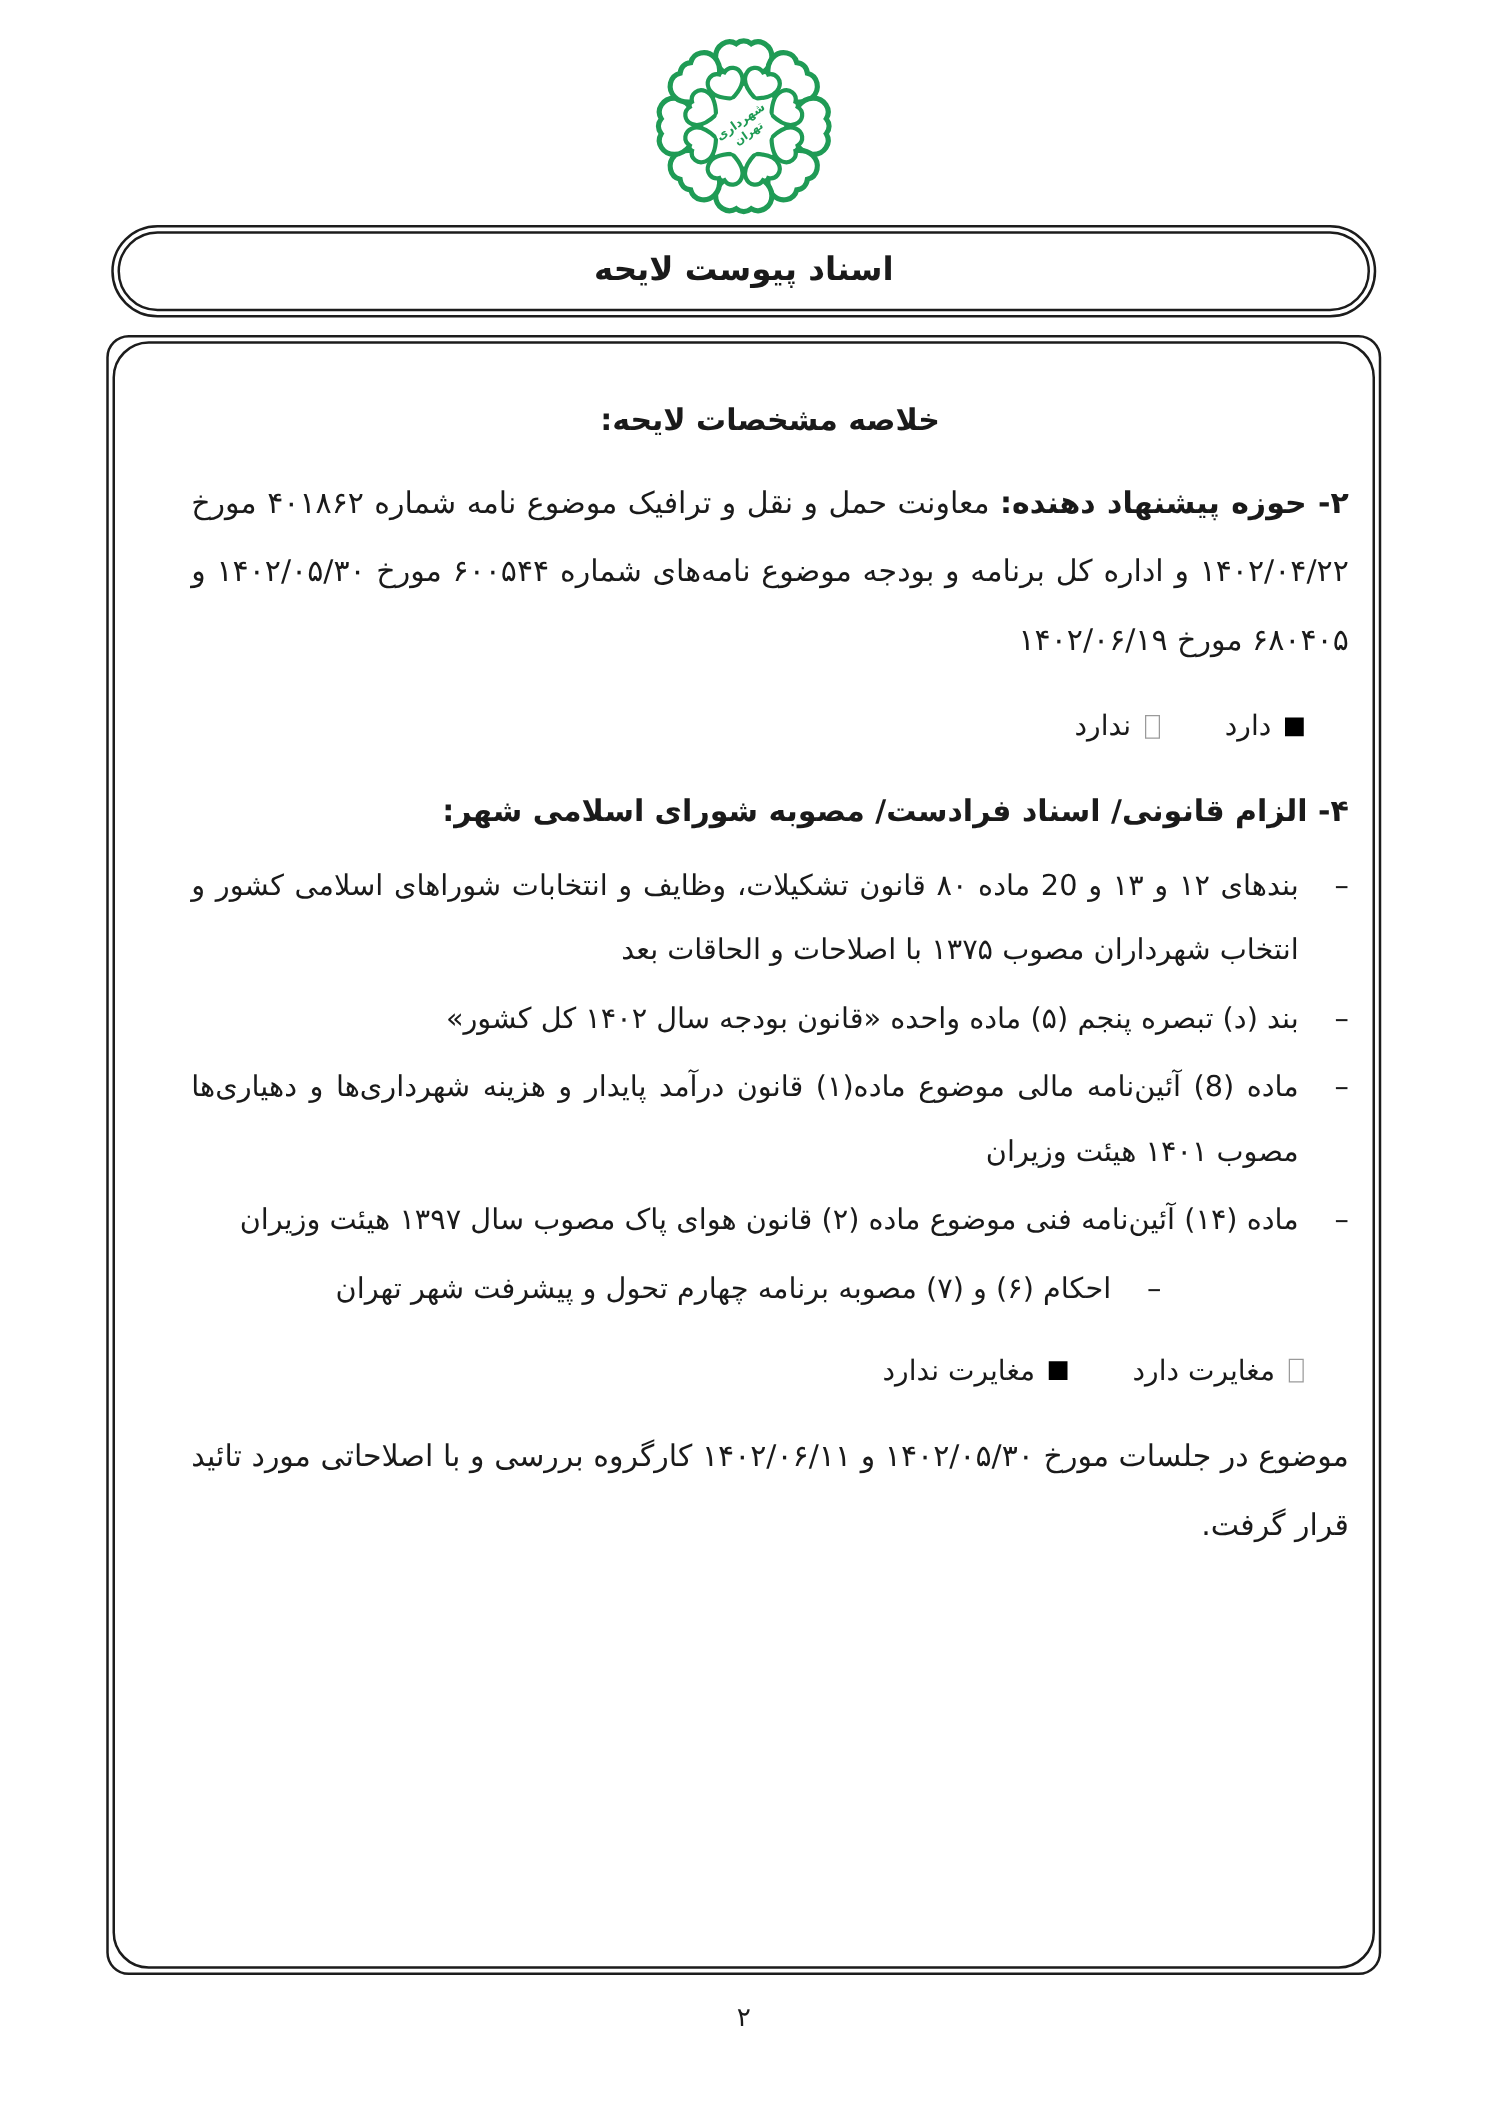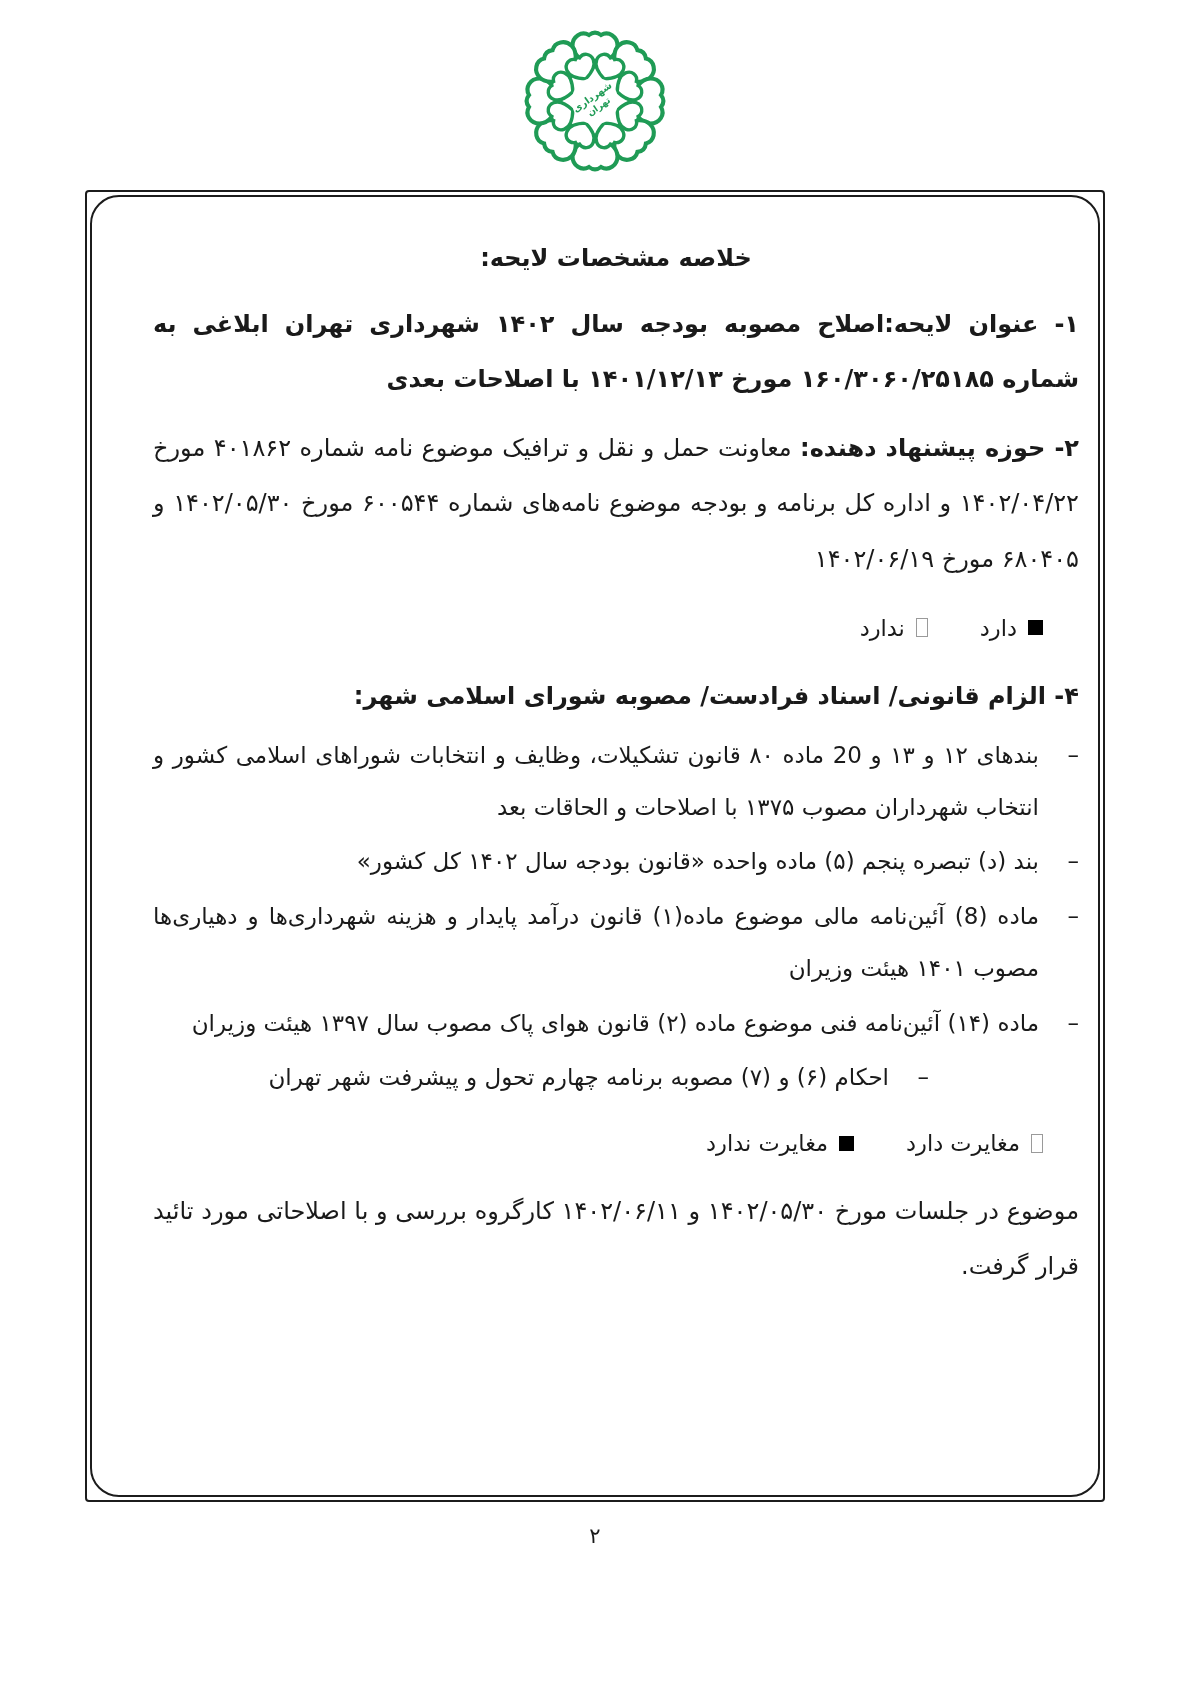--- a/index.html
+++ b/index.html
@@ -8,21 +8,21 @@
 
   .logo-wrap{width:160px;height:150px;margin:26px auto 4px;}
   .logo-wrap svg{display:block;width:100%;height:100%;}
 
   .title-box{width:1012px;height:74px;margin:0 auto;position:relative;
     border:2px solid #1c1c1c;border-radius:38px;box-sizing:border-box;}
   .title-box::before{content:"";position:absolute;inset:3px;border:2px solid #1c1c1c;border-radius:33px;pointer-events:none;}
   .doc-title{direction:rtl;text-align:center;font-weight:bold;font-size:26px;line-height:68px;}
 
   .main-box{width:1020px;height:1312px;margin:14px auto 0;position:relative;
-    border:2px solid #1c1c1c;border-radius:4px;box-sizing:border-box;overflow:hidden;}
+    border:2px solid #1c1c1c;border-radius:18px;box-sizing:border-box;overflow:hidden;}
   .main-box::before{content:"";position:absolute;inset:3px;border:2px solid #1c1c1c;border-radius:29px;pointer-events:none;}
 
   .content{direction:rtl;padding:40px 24px 0 66px;}
   .summary-heading{text-align:center;font-weight:bold;font-size:24px;line-height:2.2;margin-bottom:12px;}
 
   .para{font-size:24px;line-height:2.3;text-align:justify;margin:0 0 14px 0;}
   .para.bold{font-weight:bold;}
   .para .lbl{font-weight:bold;}
 
   .sec-heading{font-size:24px;font-weight:bold;line-height:2.3;margin:0 0 6px 0;}
@@ -106,27 +106,29 @@
         </g>
         <circle cx="0" cy="0" r="31" stroke="none" fill="#ffffff"></circle>
         <g transform="rotate(-35)" fill="#1f9b55" stroke="none" font-weight="bold" text-anchor="middle">
           <text x="0" y="-2" font-size="13">شهرداری</text>
           <text x="0" y="13" font-size="12">تهران</text>
         </g>
       </g>
     </svg>
   </div>
 
+  <div class="title-box">
+    <div class="doc-title">اسناد پیوست لایحه</div>
+  </div>
 
   <div class="main-box">
     <div class="content">
 
       <div class="summary-heading">خلاصه مشخصات لایحه:</div>
 
-      <p class="para bold"><span class="lbl">۱- عنوان لایحه:</span><span>اصلاح مصوبه بودجه سال ۱۴۰۲ شهرداری تهران ابلاغی به شماره ۱۶۰/۳۰۶۰/۲۵۱۸۵ مورخ ۱۴۰۱/۱۲/۱۳ با اصلاحات بعدی</span></p>
 
       <p class="para"><span class="lbl">۲- حوزه پیشنهاد دهنده:</span> <span>معاونت حمل و نقل و ترافیک موضوع نامه شماره ۴۰۱۸۶۲ مورخ ۱۴۰۲/۰۴/۲۲ و اداره کل برنامه و بودجه موضوع نامه‌های شماره ۶۰۰۵۴۴ مورخ ۱۴۰۲/۰۵/۳۰ و ۶۸۰۴۰۵ مورخ ۱۴۰۲/۰۶/۱۹</span></p>
 
       <div class="opt-line">
         <span class="opt">
           <span class="cbox filled"></span>
           <span>دارد</span>
         </span>
         <span class="opt opt2">
           <span class="cbox empty"></span>

